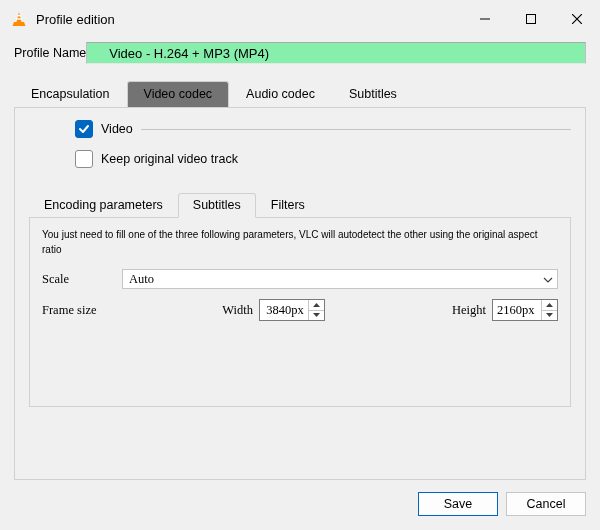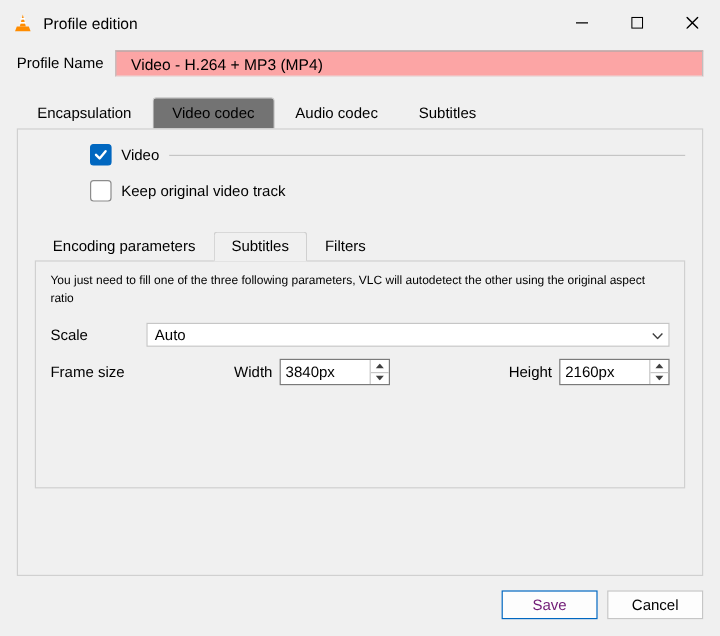--- a/index.html
+++ b/index.html
@@ -27,27 +27,27 @@
   .win-controls { margin-left:auto; display:flex; }
   .win-btn { width:46px; height:32px; display:flex; align-items:center; justify-content:center; }
   .win-btn svg { display:block; }
 
   .content { padding: 4px 14px 0 14px; flex:1; display:flex; flex-direction:column; }
 
   .row { display:flex; align-items:center; margin-bottom:10px; }
   .label { font-size:12.5px; }
 
   .profile-name-input {
-    flex:1; margin-left:10px;
+    flex:1; 
     height:22px;
     border:1px solid #bfbfbf;
     border-top-color:#a9a9a9;
     border-bottom-color:#e6e6e6;
-    background:#fca5a5;
-    padding:0 12px;
+    background:#86efac;
+    padding:0 22px;
     font-family:inherit; font-size:13px;
   }
 
   
   .tabbar { display:flex; position:relative; margin-top:6px; }
   .tabbar .tab {
     padding:5px 16px 6px;
     font-size:12.5px;
     position:relative;
     top:1px;
@@ -101,35 +101,35 @@
     border-radius:3px 3px 0 0;
   }
   .innerpanel {
     border:1px solid #d0d0d0;
     padding:10px 12px 16px;
     min-height:190px;
   }
 
   .hint { font-size:10px; line-height:1.45; margin-bottom:12px; }
 
-  .formrow { display:flex; align-items:center; margin-bottom:10px; }
+  .formrow { display:flex; align-items:center; margin-bottom:10px;font-family:Liberation Serif, serif; }
   .col-label { width:80px; }
   .dropdown {
     flex:1; height:20px;
     border:1px solid #c6c6c6;
     background:#fff;
     display:flex; align-items:center;
     padding:0 4px 0 6px;
     font-size:12.5px;
     position:relative;
   }
   .dd-caret { margin-left:auto; }
 
   .spin {
-    width:92px; height:22px;
+    width:66px; height:22px;
     border:1px solid #7a7a7a;
     background:#fff;
     display:flex; align-items:center;
     position:relative;
   }
   .spin .spin-val {
     flex:1; padding:0 2px 0 4px;
     font-size:12.5px;
     overflow:hidden; white-space:nowrap;
   }
@@ -148,21 +148,21 @@
     padding:12px 14px 14px;
   }
   .btn {
     min-width:80px; height:24px;
     border:1px solid #c6c6c6;
     background:#fdfdfd;
     font-family:inherit; font-size:12.5px;
     display:flex; align-items:center; justify-content:center;
     cursor:default;
   }
-  .btn.default { border-color:#0067c0; color:#701a75; }
+  .btn.default { border-color:#0067c0; color:#000000; }
 </style>
 </head>
 <body>
 
 <div class="win">
 
   <div class="titlebar">
     <span class="app-icon">
       <svg width="16" height="16" viewBox="0 0 16 16">
         <path d="M8 1 L10.5 11 L5.5 11 Z" fill="#ff8c00"></path>
@@ -244,21 +244,21 @@
                   <path d="M1 1 L5 5 L9 1" stroke="#404040" stroke-width="1.2" fill="none"></path>
                 </svg>
             </span>
           </div>
         </div>
 
         <div class="formrow">
           <span class="col-label">Frame size</span>
 
           <div style="flex:1; display:flex; align-items:center;">
-            <div style="flex:1; display:flex; align-items:center; justify-content:flex-end; gap:6px; padding-right:30px;">
+            <div style="flex:1; display:flex; align-items:center; justify-content:flex-end; gap:6px; padding-right:30px;text-align:center;">
               <span>Width</span>
               <div class="spin">
                 <span class="spin-val">3840px</span>
                 <div class="spin-btns">
                   <div class="sbtn">
                       <svg width="7" height="4" viewBox="0 0 7 4">
                         <path d="M0 4 L3.5 0 L7 4 Z" fill="#404040"></path>
                       </svg>
                     </div>
                   <div class="sbtn">

